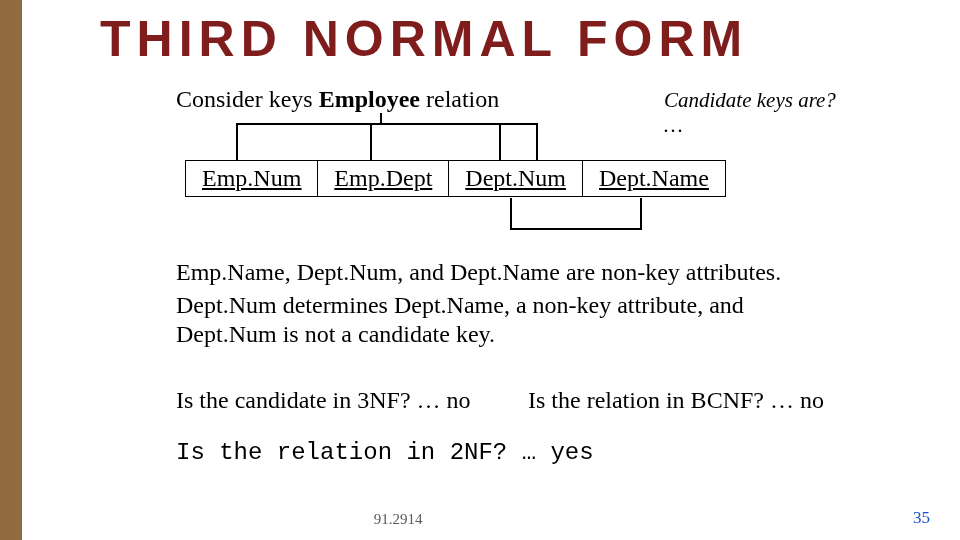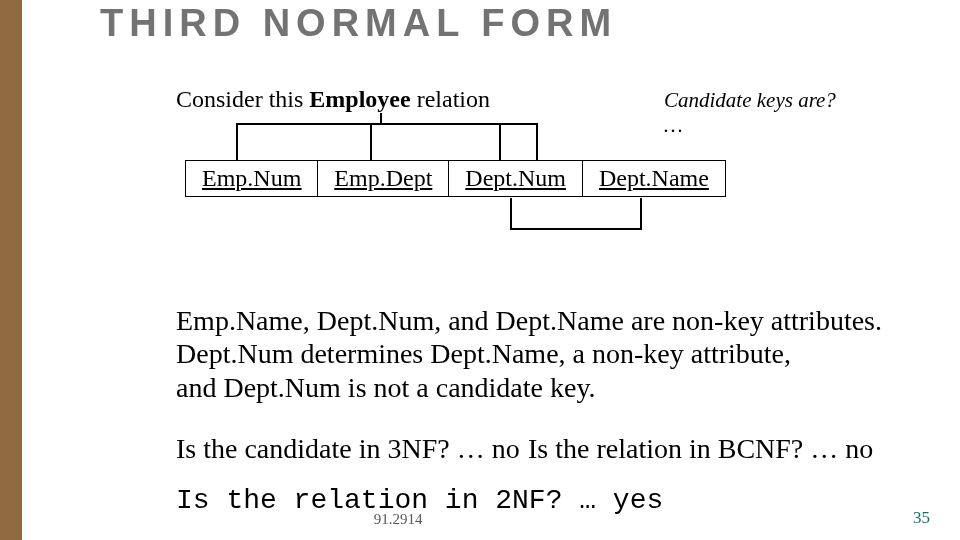--- a/index.html
+++ b/index.html
@@ -9,26 +9,26 @@
     font-family:"Times New Roman",Times,serif;
     color:#000;
     position:relative;
     overflow:hidden;
   }
   .accent{
     position:absolute;left:0;top:0;width:22px;height:540px;
     background:#8f6b3f;
   }
   .title{
-    position:absolute;left:100px;top:2px;
+    position:absolute;left:100px;top:10px;
     font-family:Arial,Helvetica,sans-serif;
     font-weight:700;
-    font-size:38px;
+    font-size:50px;
     letter-spacing:6px;
-    color:#737373;
+    color:#7f1d1d;
   }
   .intro{
     position:absolute;left:176px;top:86px;
     font-size:24px;
   }
   .candidate{
     position:absolute;left:640px;top:88px;width:180px;
     font-size:21px;font-style:italic;
     line-height:1.18;
     margin-left:24px;
@@ -46,42 +46,41 @@
     white-space:nowrap;
     text-decoration:underline;
   }
   .schema td.pk span{
     text-decoration:underline;
   }
   
   .line{position:absolute;background:#000;}
   .para{
     position:absolute;left:176px;
-    font-size:28px;
+    font-size:24px;
     line-height:1.22;
-    margin-top:46px;
   }
   .footer-center{
     position:absolute;left:0;width:796px;bottom:12px;
     text-align:center;font-size:15px;color:#595959;
   }
   .footer-right{
     position:absolute;right:30px;bottom:12px;
-    font-size:17px;color:#0f766e;
+    font-size:17px;color:#1d4ed8;
   }
 </style>
 </head>
 <body>
 
 <div class="accent"></div>
 
 <div class="title">THIRD NORMAL FORM</div>
 
 <div class="intro">
-  <span>Consider this </span><b>Employee</b><span> relation</span>
+  <span>Consider keys </span><b>Employee</b><span> relation</span>
 </div>
 
 <div class="candidate">Candidate keys are? …</div>
 
 <div class="line" style="left:236px;top:123px;width:300px;height:2px;"></div>
 
 <div class="line" style="left:380px;top:113px;width:2px;height:12px;"></div>
 
 <div class="line" style="left:236px;top:123px;width:2px;height:37px;"></div>
 <div class="line" style="left:370px;top:123px;width:2px;height:37px;"></div>

